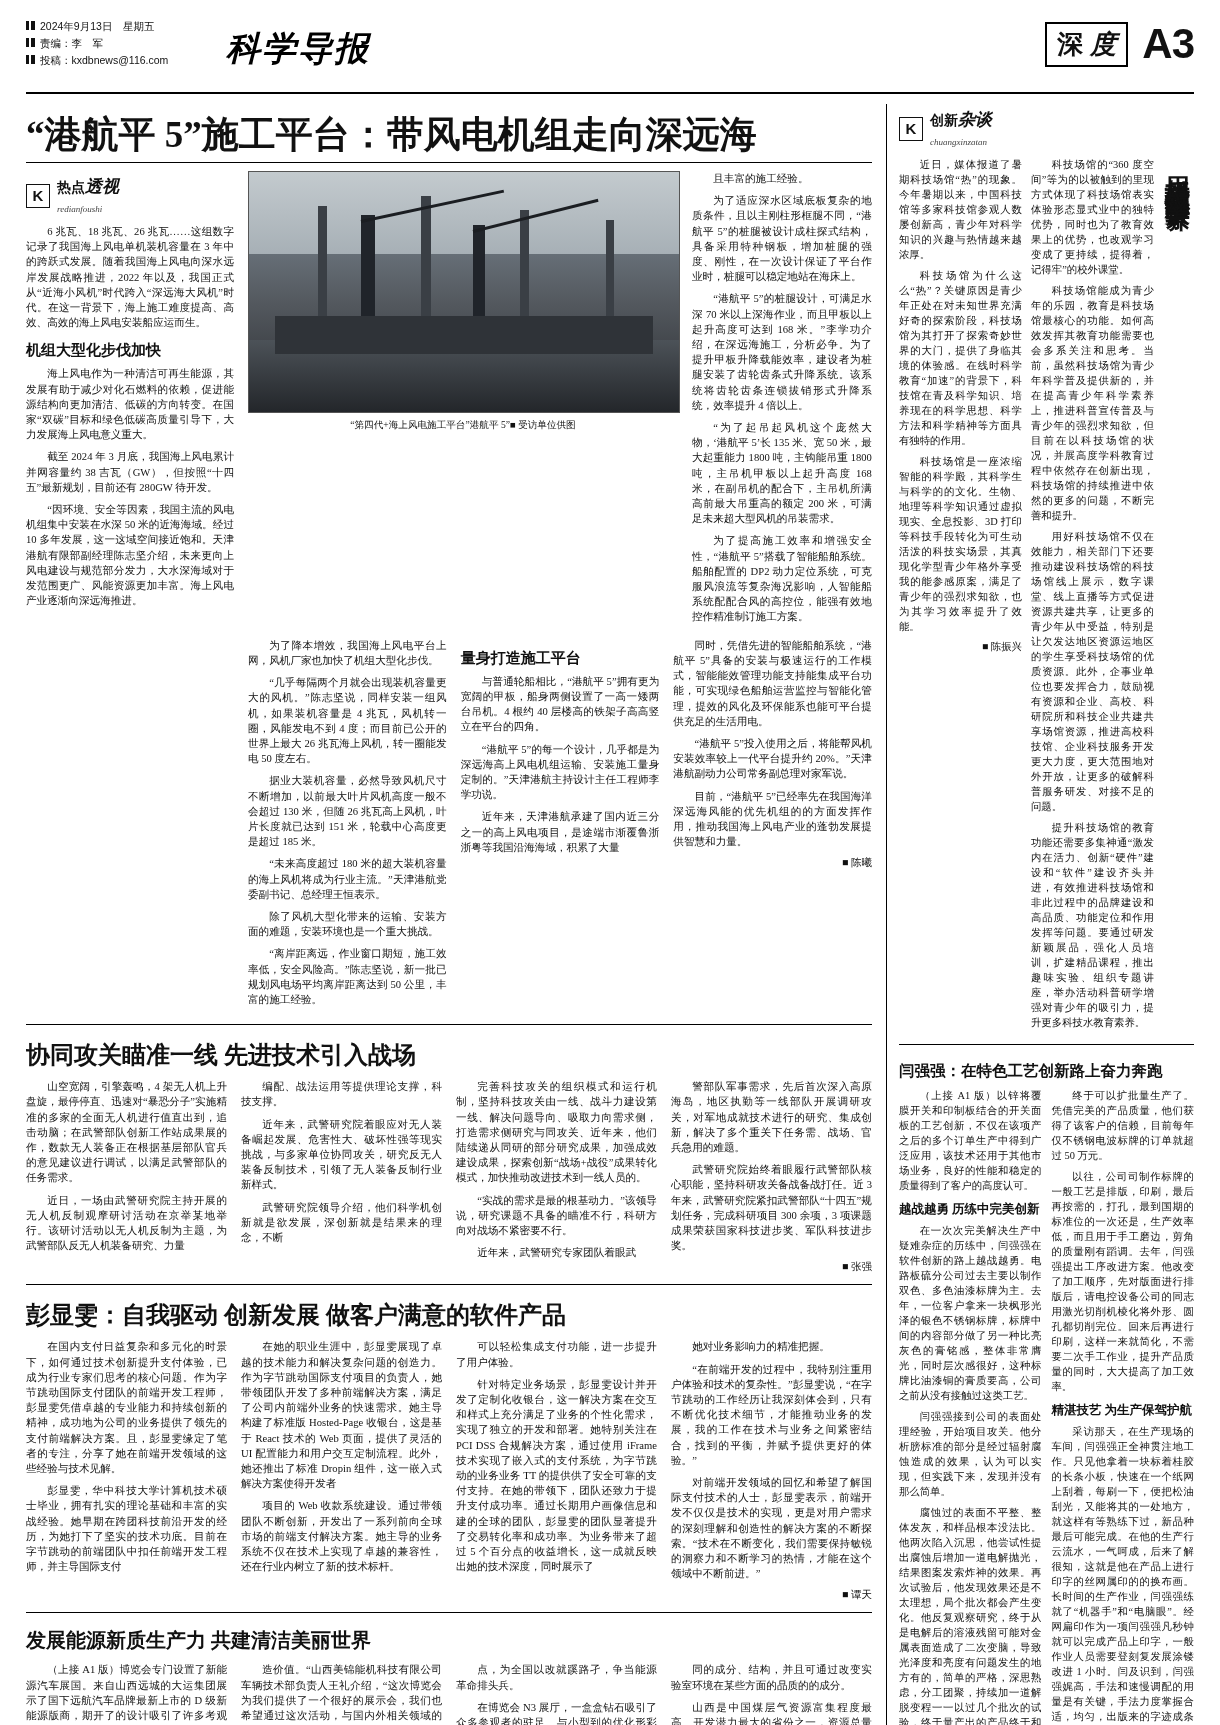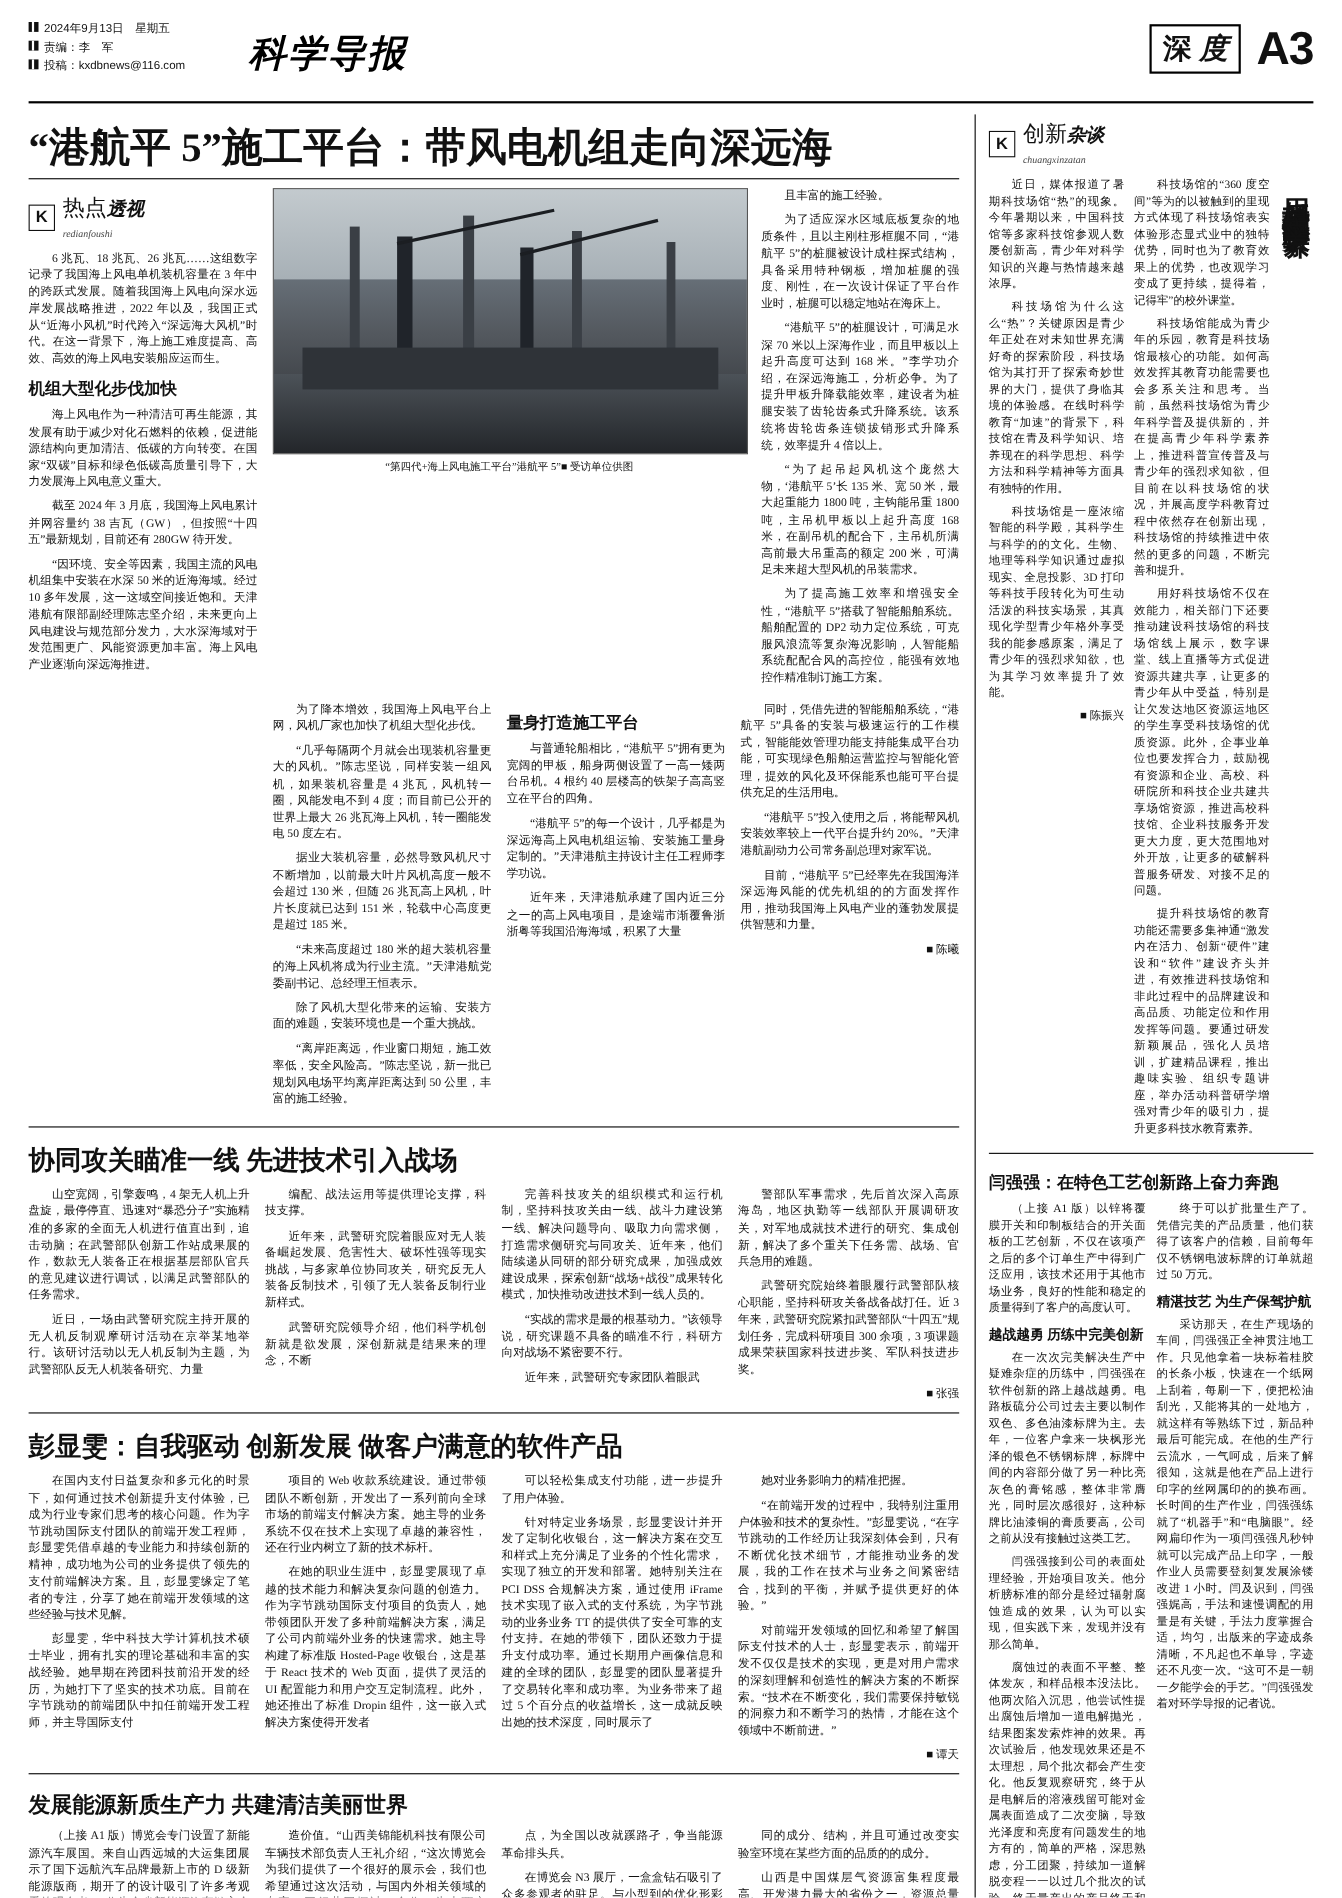--- a/index.html
+++ b/index.html
@@ -29,21 +29,21 @@
   .body-wrap{display:flex;margin-top:10px;}
   .left-zone{width:860px;}
   .right-zone{width:300px;margin-left:14px;border-left:1px solid #000;padding-left:12px;}
 
   
   .headline{font-size:37px;font-weight:bold;letter-spacing:0px;line-height:46px;margin:8px 0 4px 0;}
   .hl-rule{border-bottom:1px solid #000;margin-bottom:8px;}
 
   .kicker{display:flex;align-items:center;gap:7px;margin:4px 0 8px 0;}
   .kbox{width:22px;height:22px;border:1.5px solid #111;display:flex;align-items:center;justify-content:center;font-family:"Liberation Sans",sans-serif;font-weight:bold;font-size:15px;}
-  .kicker .k1{font-size:20px;font-weight:normal;}
+  .kicker .k1{font-size:14px;font-weight:bold;}
   .kicker .k2{font-size:17px;font-weight:bold;font-style:italic;}
   .kicker .kpy{font-size:9px;font-style:italic;color:#444;font-family:"Liberation Serif",serif;}
 
   .cols{display:flex;gap:14px;}
   .col{flex:1;}
   p.t{font-size:10.6px;line-height:15.2px;text-align:justify;margin:0 0 7px 0;text-indent:2em;}
   h3.sub{font-size:15px;font-weight:bold;margin:10px 0 6px 0;line-height:20px;}
   .byline{font-size:10.5px;text-align:right;margin-top:4px;}
 
   .photo{width:100%;height:240px;background:
@@ -200,22 +200,22 @@
       </div>
 
       <div class="rule-top">
         <div class="section-title">彭显雯：自我驱动  创新发展  做客户满意的软件产品</div>
         <div class="cols">
           <div class="col">
             <p class="t">在国内支付日益复杂和多元化的时景下，如何通过技术创新提升支付体验，已成为行业专家们思考的核心问题。作为字节跳动国际支付团队的前端开发工程师，彭显雯凭借卓越的专业能力和持续创新的精神，成功地为公司的业务提供了领先的支付前端解决方案。且，彭显雯缘定了笔者的专注，分享了她在前端开发领域的这些经验与技术见解。</p>
             <p class="t">彭显雯，华中科技大学计算机技术硕士毕业，拥有扎实的理论基础和丰富的实战经验。她早期在跨团科技前沿开发的经历，为她打下了坚实的技术功底。目前在字节跳动的前端团队中扣任前端开发工程师，并主导国际支付</p>
           </div>
           <div class="col">
+            <p class="t">在她的职业生涯中，彭显雯展现了卓越的技术能力和解决复杂问题的创造力。作为字节跳动国际支付项目的负责人，她带领团队开发了多种前端解决方案，满足了公司内前端外业务的快速需求。她主导构建了标准版 Hosted-Page 收银台，这是基于 React 技术的 Web 页面，提供了灵活的 UI 配置能力和用户交互定制流程。此外，她还推出了标准 Dropin 组件，这一嵌入式解决方案使得开发者</p>
             <p class="t">项目的 Web 收款系统建设。通过带领团队不断创新，开发出了一系列前向全球市场的前端支付解决方案。她主导的业务系统不仅在技术上实现了卓越的兼容性，还在行业内树立了新的技术标杆。</p>
-            <p class="t">在她的职业生涯中，彭显雯展现了卓越的技术能力和解决复杂问题的创造力。作为字节跳动国际支付项目的负责人，她带领团队开发了多种前端解决方案，满足了公司内前端外业务的快速需求。她主导构建了标准版 Hosted-Page 收银台，这是基于 React 技术的 Web 页面，提供了灵活的 UI 配置能力和用户交互定制流程。此外，她还推出了标准 Dropin 组件，这一嵌入式解决方案使得开发者</p>
           </div>
           <div class="col">
             <p class="t">可以轻松集成支付功能，进一步提升了用户体验。</p>
             <p class="t">针对特定业务场景，彭显雯设计并开发了定制化收银台，这一解决方案在交互和样式上充分满足了业务的个性化需求，实现了独立的开发和部署。她特别关注在 PCI DSS 合规解决方案，通过使用 iFrame 技术实现了嵌入式的支付系统，为字节跳动的业务业务 TT 的提供供了安全可靠的支付支持。在她的带领下，团队还致力于提升支付成功率。通过长期用户画像信息和建的全球的团队，彭显雯的团队显著提升了交易转化率和成功率。为业务带来了超过 5 个百分点的收益增长，这一成就反映出她的技术深度，同时展示了</p>
           </div>
           <div class="col">
             <p class="t">她对业务影响力的精准把握。</p>
             <p class="t">“在前端开发的过程中，我特别注重用户体验和技术的复杂性。”彭显雯说，“在字节跳动的工作经历让我深刻体会到，只有不断优化技术细节，才能推动业务的发展，我的工作在技术与业务之间紧密结合，找到的平衡，并赋予提供更好的体验。”</p>
             <p class="t">对前端开发领域的回忆和希望了解国际支付技术的人士，彭显雯表示，前端开发不仅仅是技术的实现，更是对用户需求的深刻理解和创造性的解决方案的不断探索。“技术在不断变化，我们需要保持敏锐的洞察力和不断学习的热情，才能在这个领域中不断前进。”</p>
             <div class="byline">■ 谭天</div>
@@ -280,20 +280,21 @@
         <div class="rzone-cols">
           <div class="rcol">
             <p class="rt">（上接 A1 版）以锌将覆膜开关和印制板结合的开关面板的工艺创新，不仅在该项产之后的多个订单生产中得到广泛应用，该技术还用于其他市场业务，良好的性能和稳定的质量得到了客户的高度认可。</p>
             <div class="r-sub">越战越勇  历练中完美创新</div>
             <p class="rt">在一次次完美解决生产中疑难杂症的历练中，闫强强在软件创新的路上越战越勇。电路板硫分公司过去主要以制作双色、多色油漆标牌为主。去年，一位客户拿来一块枫形光泽的银色不锈钢标牌，标牌中间的内容部分做了另一种比亮灰色的膏铭感，整体非常膺光，同时层次感很好，这种标牌比油漆铜的膏质要高，公司之前从没有接触过这类工艺。</p>
             <p class="rt">闫强强接到公司的表面处理经验，开始项目攻关。他分析膀标准的部分是经过辐射腐蚀造成的效果，认为可以实现，但实践下来，发现并没有那么简单。</p>
             <p class="rt">腐蚀过的表面不平整、整体发灰，和样品根本没法比。他两次陷入沉思，他尝试性提出腐蚀后增加一道电解抛光，结果图案发索炸神的效果。再次试验后，他发现效果还是不太理想，局个批次都会产生变化。他反复观察研究，终于从是电解后的溶液残留可能对金属表面造成了二次变脑，导致光泽度和亮度有问题发生的地方有的，简单的严格，深思熟虑，分工团聚，持续加一道解脱变程一一以过几个批次的试验，终于量产出的产品终于和样板成功对比。</p>
           </div>
           <div class="rcol">
             <p class="rt">终于可以扩批量生产了。凭借完美的产品质量，他们获得了该客户的信赖，目前每年仅不锈钢电波标牌的订单就超过 50 万元。</p>
+            <p class="rt">以往，公司司制作标牌的一般工艺是排版，印刷，最后再按需的，打孔，最到国期的标准位的一次还是，生产效率低，而且用于手工磨边，剪角的质量刚有蹈调。去年，闫强强提出工序改进方案。他改变了加工顺序，先对版面进行排版后，请电控设备公司的同志用激光切削机棱化将外形、圆孔都切削完位。回来后再进行印刷，这样一来就简化，不需要二次手工作业，提升产品质量的同时，大大提高了加工效率。</p>
             <div class="r-sub">精湛技艺  为生产保驾护航</div>
             <p class="rt">采访那天，在生产现场的车间，闫强强正全神贯注地工作。只见他拿着一块标着桂胶的长条小板，快速在一个纸网上刮着，每刷一下，便把松油刮光，又能将其的一处地方，就这样有等熟练下过，新品种最后可能完成。在他的生产行云流水，一气呵成，后来了解很知，这就是他在产品上进行印字的丝网属印的的换布画。长时间的生产作业，闫强强练就了“机器手”和“电脑眼”。经网扁印作为一项闫强强凡秒钟就可以完成产品上印字，一般作业人员需要登刻复发展涂镂改进 1 小时。闫及识到，闫强强娓高，手法和速慢调配的用量是有关键，手法力度掌握合适，均匀，出版来的字迹成条清晰，不凡起也不单导，字迹还不凡变一次。“这可不是一朝一夕能学会的手艺。”闫强强发着对环学导报的记者说。</p>
 
           </div>
         </div>
       </div>
     </div>
   </div>
 </div>
 

